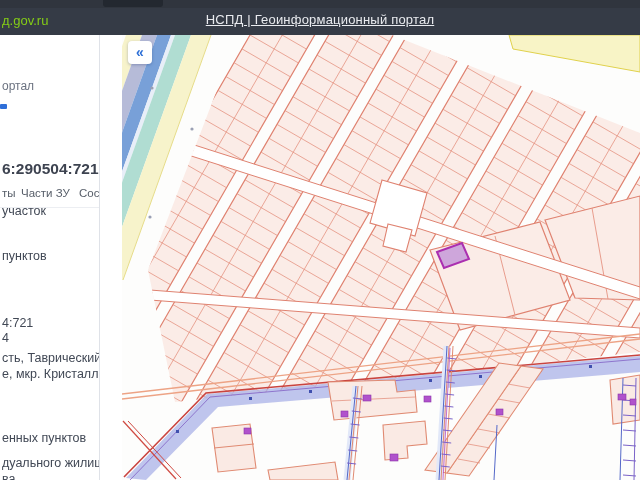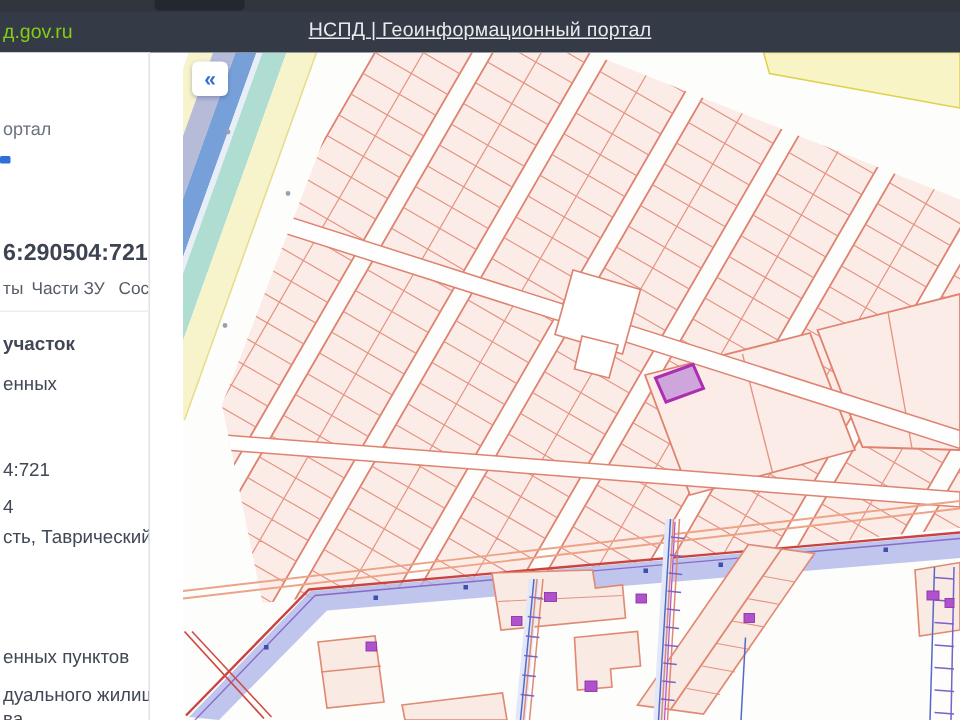--- a/index.html
+++ b/index.html
@@ -26,23 +26,23 @@
   .f-bluebit  { position:absolute; left:0; top:69px; width:7px; height:5px;
     background:#2f6fd8; border-radius:1px; }
   .f-cadnum   { top:89px;  font-size:15.5px; font-weight:bold; color:#3d4350;margin-top:36px; }
   .tabs { position:absolute; left:0; top:148px; width:122px; height:24px;padding-left:12px; }
   .tab { position:absolute; top:4px; color:#565d68; font-size:11.5px; white-space:nowrap; }
   .tab1 { left:2px; } .tab2 { left:21px; } .tab3 { left:79px; }
   .tabs-more { position:absolute; left:108px; top:0px; width:17px; height:23px;
     background:#fff; border:1px solid #c9dcf4; border-radius:4px; color:#2d6fd6;
     font-size:13px; font-weight:bold; text-align:center; line-height:21px; cursor:pointer; }
   .tabs-divider { position:absolute; left:0; top:172px; width:122px; height:1px; background:#eceef2; }
-  .f-objtype  { top:187px;font-weight:bold; }
+  .f-objtype  { top:169px; }
   .f-usage    { top:214px; }
-  .f-cad2     { top:271px; }
+  .f-cad2     { top:281px; }
   .f-quarter  { top:296px; }
   .f-addr1    { top:316px; }
   .f-addr2    { top:332px; }
   .f-landcat  { top:396px; }
   .f-permuse1 { top:421px; }
   .f-permuse2 { top:437px; }
 
   
   .map { position:absolute; left:0px; top:0px; width:640px; height:480px; }
   .collapse-btn { position:absolute; left:128px; top:41px; width:24px; height:23px;
@@ -212,24 +212,25 @@
 
     <div class="tabs">
       <span class="tab tab1">ты</span>
       <span class="tab tab2">Части ЗУ</span>
       <span class="tab tab3">Состав</span>
       <span class="tabs-more">›</span>
     </div>
     <div class="tabs-divider"></div>
 
     <div class="frag f-objtype">участок</div>
-    <div class="frag f-usage">енных</div>
+    <div class="frag f-usage">пунктов</div>
     <div class="frag f-cad2">4:721</div>
     <div class="frag f-quarter">4</div>
     <div class="frag f-addr1">сть, Таврический район,</div>
+    <div class="frag f-addr2">е, мкр. Кристалл</div>
     <div class="frag f-landcat">енных пунктов</div>
     <div class="frag f-permuse1">дуального жилищного</div>
     <div class="frag f-permuse2">ва</div>
   </div>
 
   <div class="header">
     <div class="topline"></div>
     <div class="tab-notch"></div>
     <div class="url-text">д.gov.ru</div>
     <div class="header-title">НСПД | Геоинформационный портал</div>

